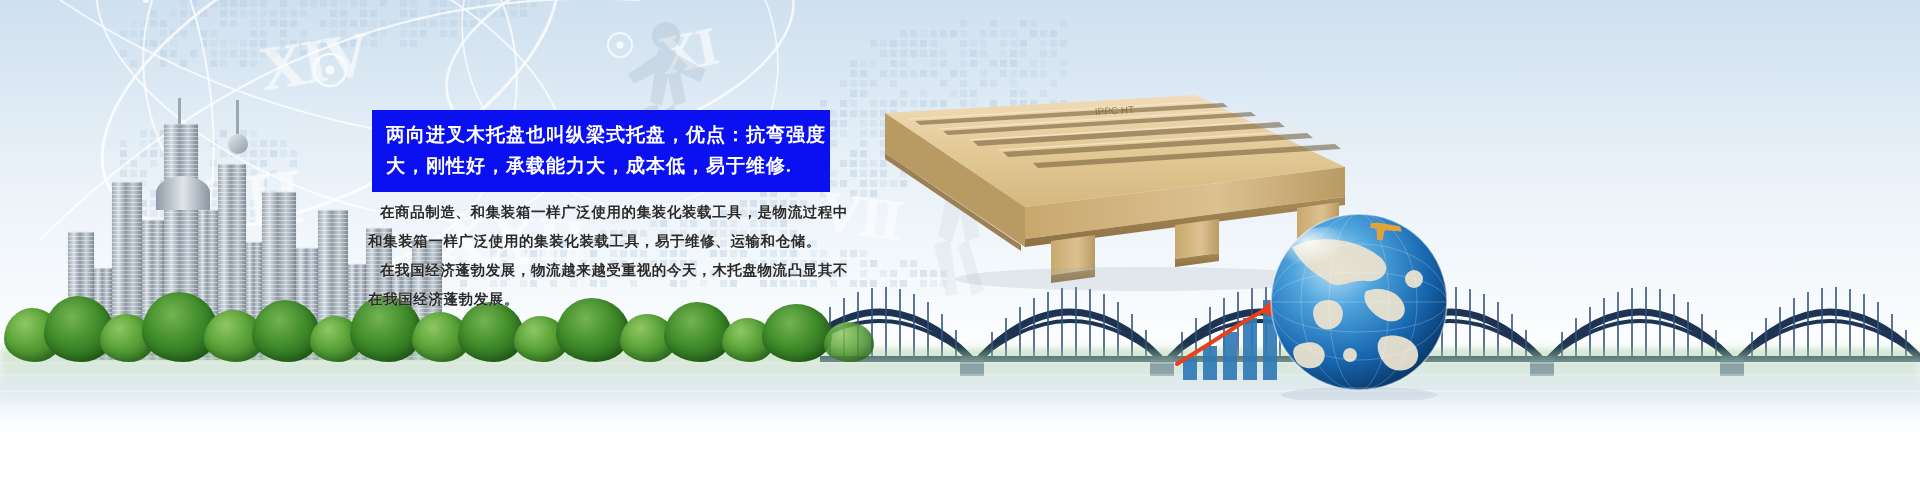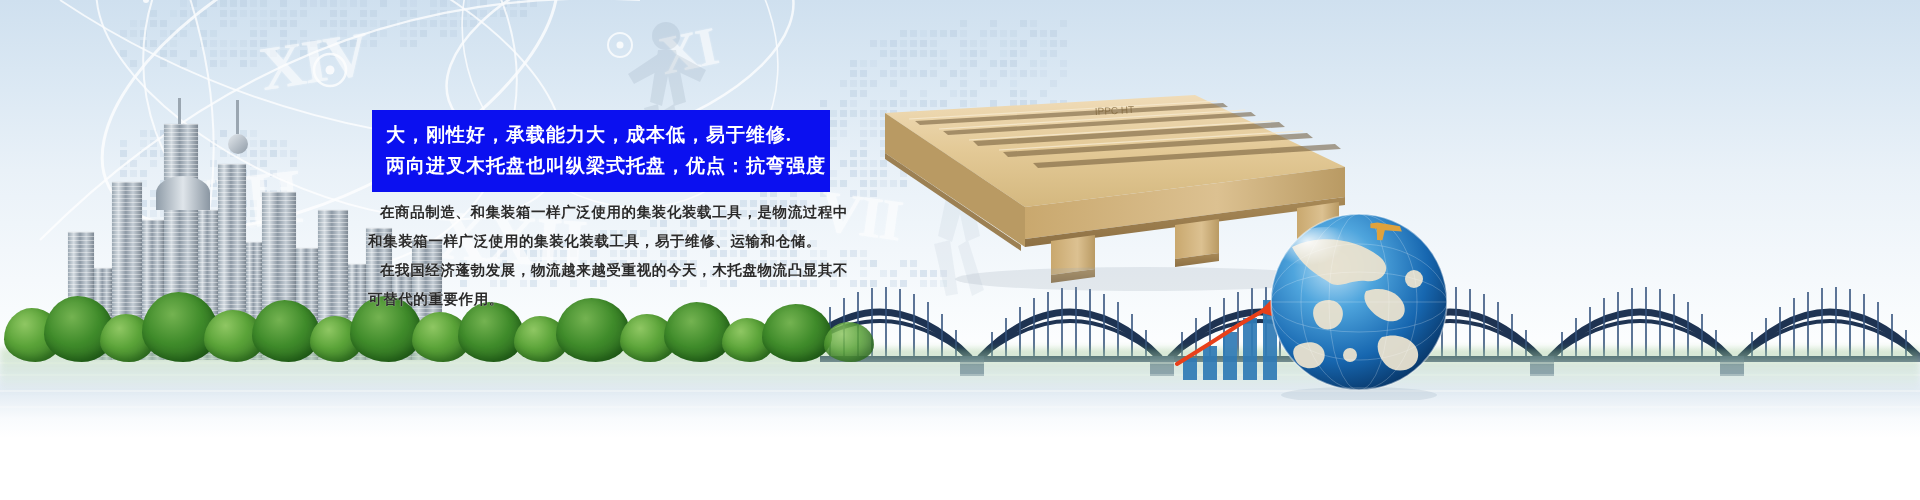--- a/index.html
+++ b/index.html
@@ -1154,24 +1154,24 @@
     <circle cx="97" cy="97" r="88" fill="none" stroke="#ffffff" stroke-opacity=".45" stroke-width="1.5"></circle>
     <ellipse cx="97" cy="190" rx="78" ry="8" fill="#9fb2c4" opacity=".25"></ellipse>
 
     <g transform="translate(118,12) rotate(25)" fill="#e0a23c">
       <path d="M0 6 L22 0 L26 4 L10 10 L12 20 L7 22 L2 12 L-4 14 L-6 10 Z"></path>
     </g>
   </svg>
 
 
   <div id="highlight-box">
+    <div class="hl-line">两向进叉木托盘也叫纵梁式托盘，优点：抗弯强度</div>
     <div class="hl-line">大，刚性好，承载能力大，成本低，易于维修.</div>
-    <div class="hl-line">两向进叉木托盘也叫纵梁式托盘，优点：抗弯强度</div>
   </div>
 
   <div id="body-copy">
     <div class="bd-line indent">在商品制造、和集装箱一样广泛使用的集装化装载工具，是物流过程中</div>
     <div class="bd-line">和集装箱一样广泛使用的集装化装载工具，易于维修、运输和仓储。</div>
     <div class="bd-line indent">在我国经济蓬勃发展，物流越来越受重视的今天，木托盘物流凸显其不</div>
-    <div class="bd-line">可替代的重要作用。</div>
+    <div class="bd-line">在我国经济蓬勃发展。</div>
   </div>
 
 </div>
 
 </body></html>

